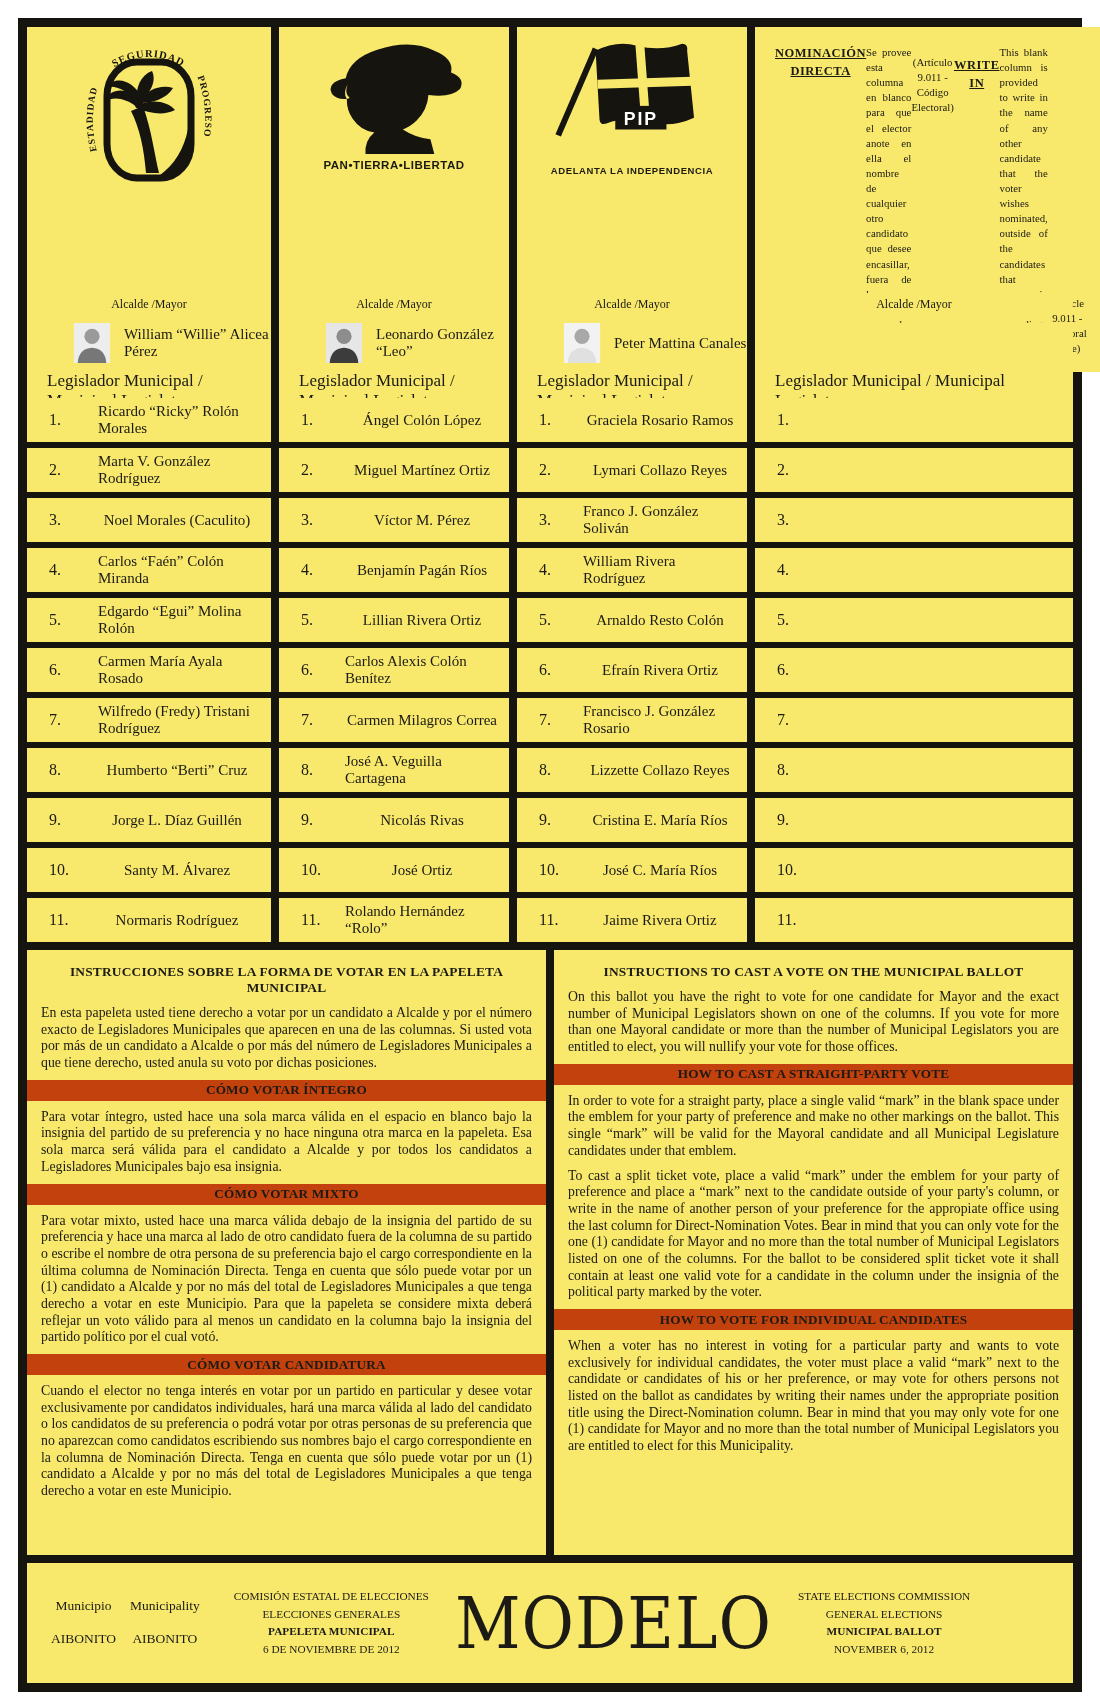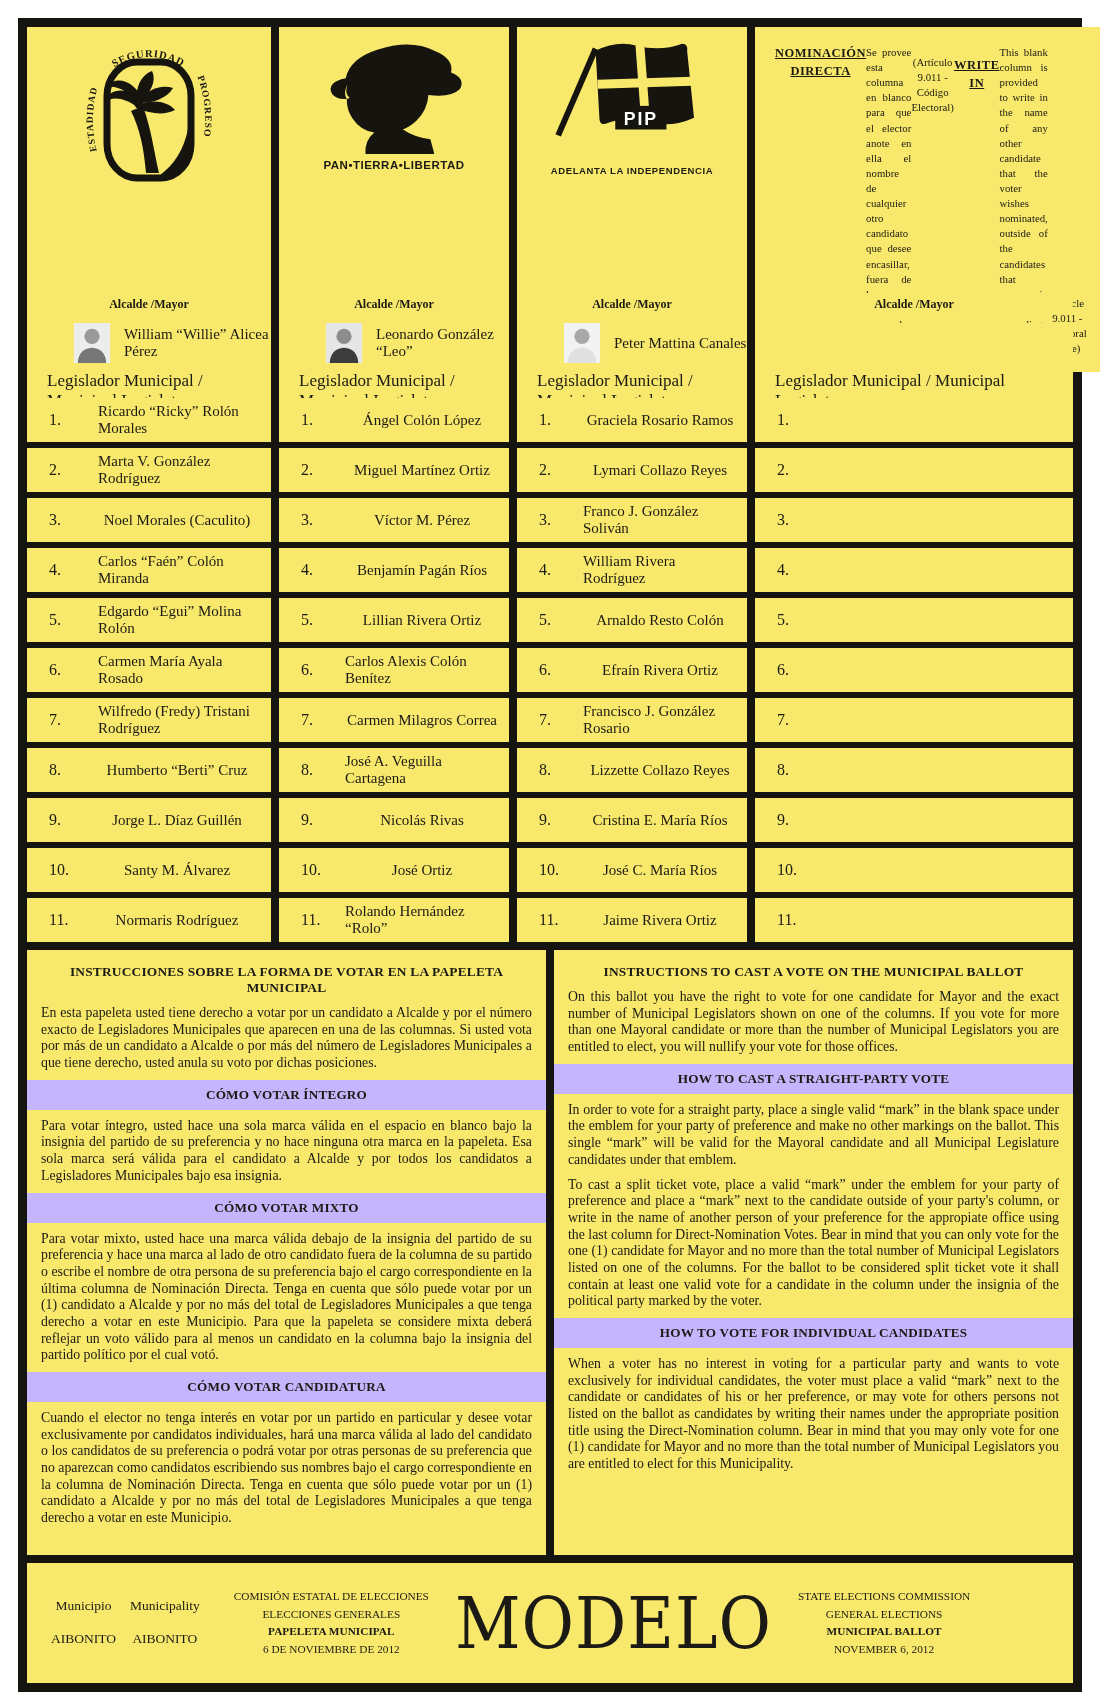--- a/index.html
+++ b/index.html
@@ -17,39 +17,39 @@
   .ppd-motto{font-family:"Liberation Sans",sans-serif;font-weight:bold;font-size:11.5px;letter-spacing:.5px;margin-top:2px;}
   .pip-motto{font-family:"Liberation Sans",sans-serif;font-weight:bold;font-size:9.5px;letter-spacing:.6px;margin-top:4px;}
   .writein{box-sizing:border-box;padding:18px 20px 10px;display:flex;flex-direction:row;font-size:10.8px;line-height:1.4;}
   .wi-title{text-align:center;font-weight:bold;font-size:12.5px;letter-spacing:.5px;text-decoration:underline;margin-bottom:7px;}
   .wi-title.en{margin-top:12px;margin-bottom:3px;}
   .wi-body{text-align:justify;text-align-last:center;}
   .wi-cite{text-align:center;margin-top:10px;}
   .wi-cite.en{margin-top:auto;padding-bottom:6px;}
   
   .mayor-h{height:22px;flex:none;}
-  .mayor-h .hc{display:flex;align-items:center;justify-content:center;font-weight:bold;font-size:12px;border-radius:11px;}
+  .mayor-h .hc{display:flex;align-items:center;justify-content:center;font-weight:normal;font-size:12px;border-radius:11px;}
   .mayor-row{height:40px;flex:none;}
   .mayor-cell{display:flex;align-items:center;padding-left:46px;box-sizing:border-box;}
   .photo{width:38px;height:40px;flex:none;margin-right:13px;}
   .mayor-name{font-size:15px;line-height:1.12;max-width:168px;}
   
   .leg-h{height:19px;flex:none;}
   .leg-h .hc{display:flex;align-items:center;justify-content:center;font-weight:normal;font-size:17px;padding-left:20px;}
   .leg-grid{display:grid;grid-template-columns:244px 230px 230px 1fr;grid-auto-rows:44px;gap:6px 8px;flex:none;}
   .lc{display:flex;align-items:center;padding-left:22px;box-sizing:border-box;}
   .n{width:44px;flex:none;font-size:16px;}
   .nm{flex:1;padding-right:10px;}
   .nm span{display:block;width:fit-content;margin:0 auto;text-align:left;max-width:158px;font-size:15px;line-height:1.13;}
   
   .instructions{height:605px;flex:none;display:grid;grid-template-columns:1fr 1fr;gap:0 8px;}
   .instr{box-sizing:border-box;padding:10px 14px 6px;overflow:hidden;}
   .instr-title{font-weight:bold;font-size:13.4px;text-align:center;letter-spacing:.2px;margin:4px 0 9px;}
   .instr-p{font-size:13.8px;line-height:1.21;text-align:justify;margin:0 0 8px;}
-  .instr-bar{background:#c4b5fd;height:30px;display:flex;align-items:center;justify-content:center;
+  .instr-bar{background:#c2410c;height:21px;display:flex;align-items:center;justify-content:center;
              font-weight:bold;font-size:13.2px;letter-spacing:.2px;margin:0 -14px 8px;}
   
   .footer{height:120px;flex:none;display:flex;align-items:center;box-sizing:border-box;padding:6px 10px;}
   .muni{ text-align:center;font-size:13.5px;line-height:1.1;margin-left:14px;}
   .muni .lbl{margin-bottom:18px;}
   .cee{ text-align:center;font-size:11.3px;line-height:1.55;margin-left:34px;}
   .cee .b{font-weight:bold;}
   .modelo{font-family:"DejaVu Serif",serif;font-size:64px;letter-spacing:1px;transform:scaleY(1.12);
           margin-left:26px;margin-right:26px;white-space:nowrap;}
 </style>

